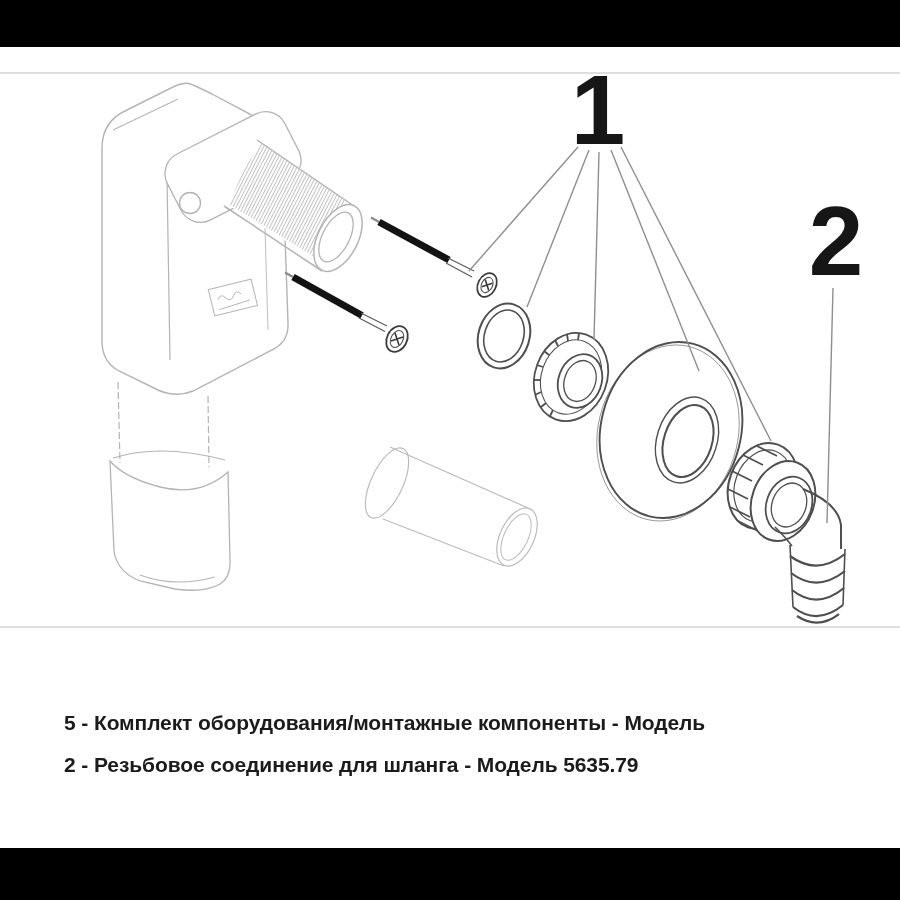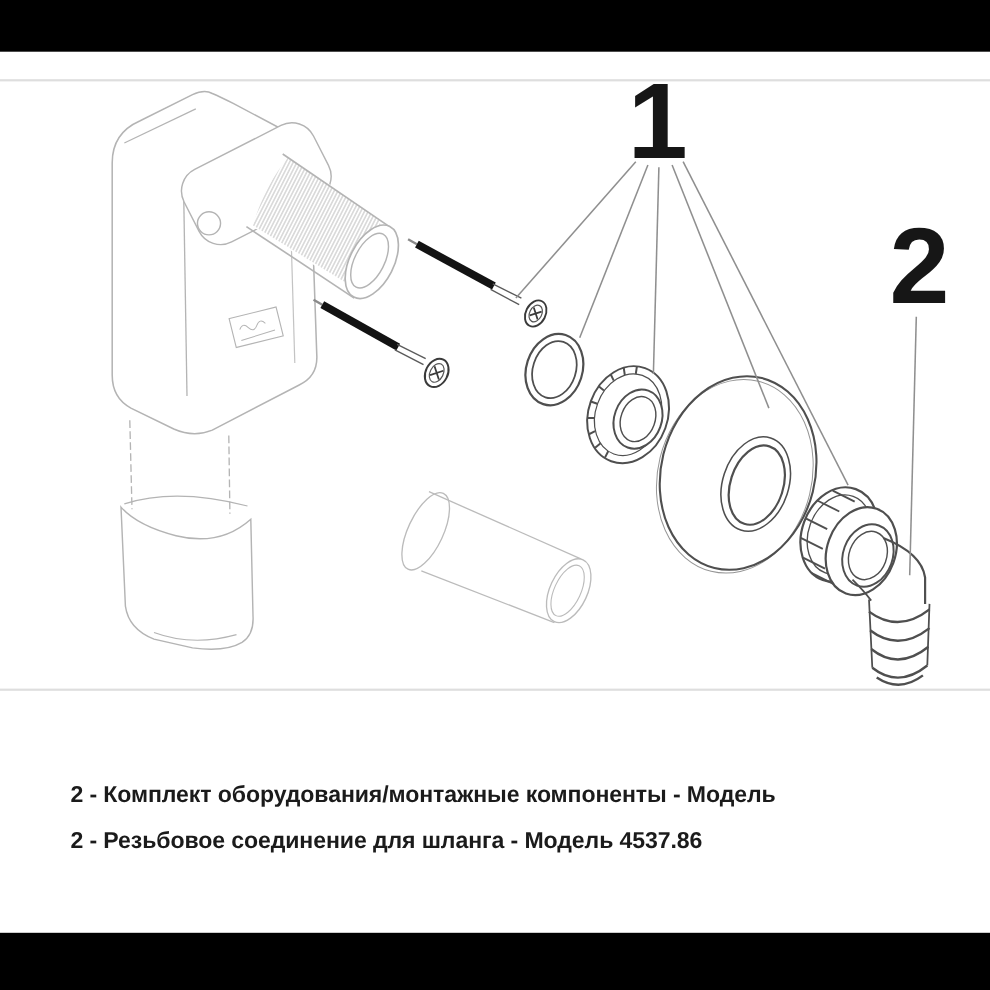--- a/index.html
+++ b/index.html
@@ -203,18 +203,18 @@
       <path class="leader" d="M833,288 L827,523"></path>
     </g>
 
     <text class="callout" font-size="98" text-anchor="middle" x="598" y="144">1</text>
     <text class="callout" font-size="98" text-anchor="middle" x="836" y="275">2</text>
   </svg>
 
   <div id="sep-bottom" class="sep"></div>
 
   <div id="legend">
-    <div class="legend-line">2 - Комплект оборудования/монтажные компоненты - Модель</div>
-    <div class="legend-line">2 - Резьбовое соединение для шланга - Модель 4537.86</div>
+    <div class="legend-line">5 - Комплект оборудования/монтажные компоненты - Модель</div>
+    <div class="legend-line">2 - Резьбовое соединение для шланга - Модель 5635.79</div>
   </div>
 
   <div id="bottom-bar" class="bar"></div>
 </div>
 
 </body></html>

